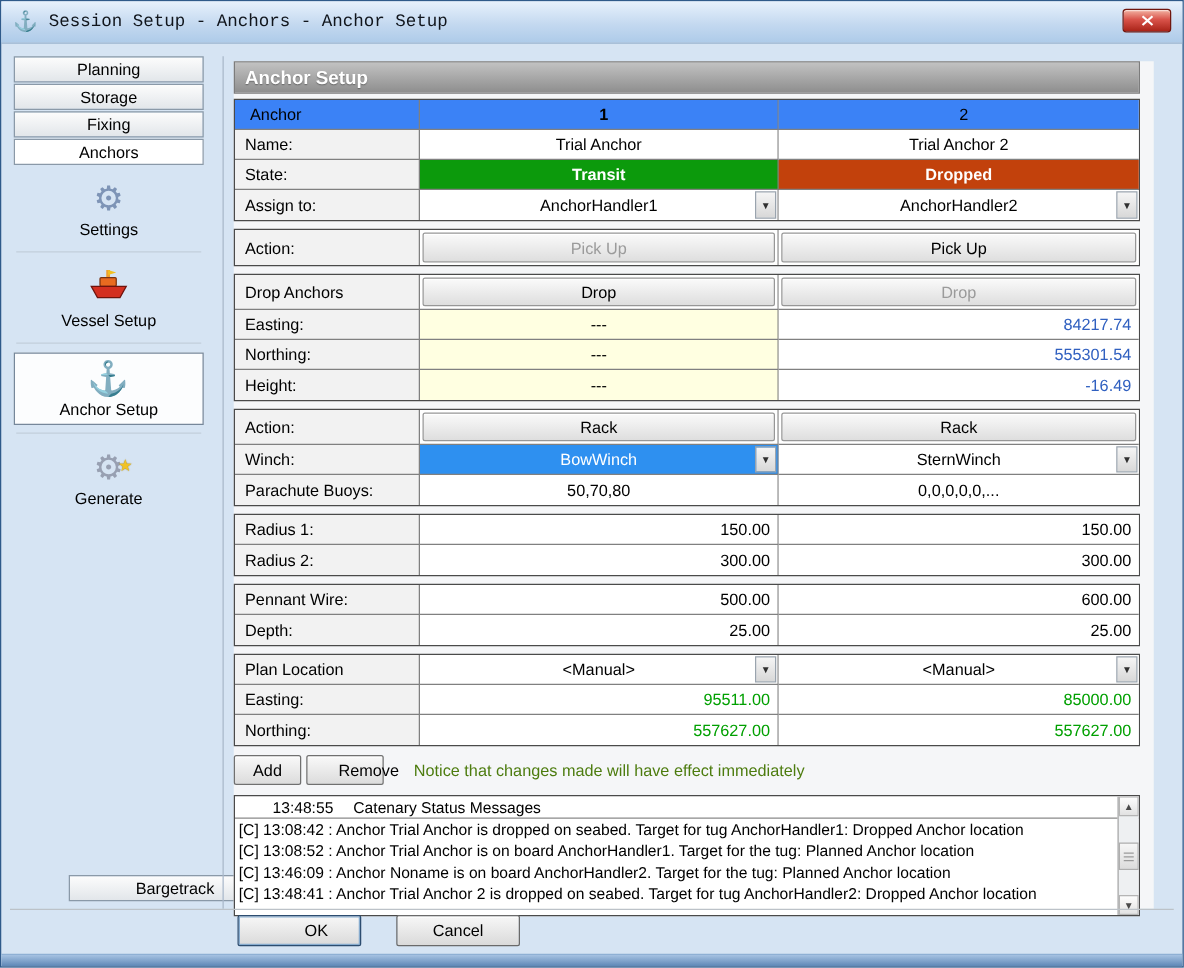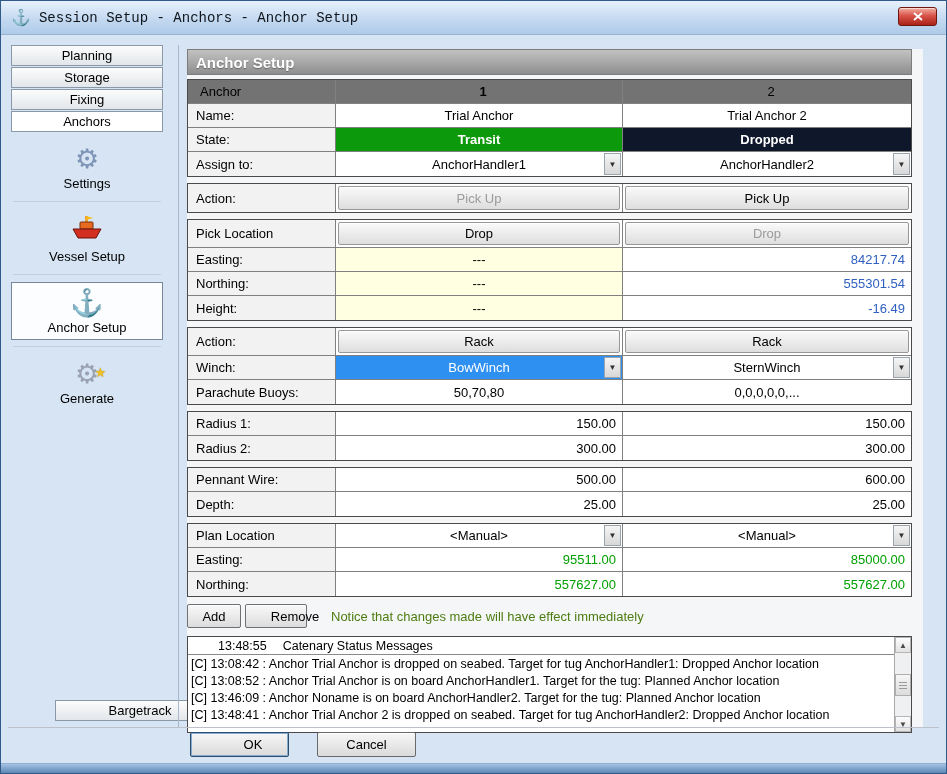--- a/index.html
+++ b/index.html
@@ -54,21 +54,21 @@
 
   .tbl { display:grid; grid-template-columns:148px 287px 288px; width:725px;
          border:1px solid #4a4a4a; background:#fff; margin-top:6px; }
   .tbl.first { margin-top:4px; }
   .cell { height:24px; border-right:1px solid #808080; border-bottom:1px solid #808080;
           display:flex; align-items:center; font-size:13px; position:relative;
           background:#fff; padding:0 4px; color:#000; }
   .cell:nth-child(3n) { border-right:none; }
   .cell.nb { border-bottom:none; }
   .lbl { background:#f2f2f2; padding-left:8px; }
-  .hdr { background:#737373;padding-left:12px; }
+  .hdr { background:#3b82f6;padding-left:12px; }
   .ctr { justify-content:center; }
   .num { justify-content:flex-end; padding-right:6px; }
   .bold { font-weight:bold; }
   .statecell { justify-content:center; color:#fff; font-weight:bold; }
   .h28 { height:28px; }
   .btncell { padding:2px; }
   .cellbtn { flex:1; height:100%; display:flex; align-items:center; justify-content:center;
              border:1px solid #979797; border-radius:2px;
              background:linear-gradient(#fafafa,#dedede); font-size:13px;
              box-shadow:inset 0 1px 0 #fff; }
@@ -180,21 +180,21 @@
       <div class="cell lbl hdr">Anchor</div>
       <div class="cell hdr ctr bold">1</div>
       <div class="cell hdr ctr">2</div>
 
       <div class="cell lbl">Name:</div>
       <div class="cell ctr">Trial Anchor</div>
       <div class="cell ctr">Trial Anchor 2</div>
 
       <div class="cell lbl">State:</div>
       <div class="cell statecell" style="background: rgb(12, 154, 12);">Transit</div>
-      <div class="cell statecell" style="background: #0f172a; text-align: center;">Dropped</div>
+      <div class="cell statecell" style="background: #c2410c; text-align: center;">Dropped</div>
 
       <div class="cell lbl nb">Assign to:</div>
       <div class="cell ctr ddcell nb">
         <span>AnchorHandler1</span>
         <span class="dd-btn">▼</span>
       </div>
       <div class="cell ctr ddcell nb">
         <span>AnchorHandler2</span>
         <span class="dd-btn">▼</span>
       </div>
@@ -204,21 +204,21 @@
       <div class="cell lbl h28 nb">Action:</div>
       <div class="cell btncell h28 nb">
         <div class="cellbtn disabled">Pick Up</div>
       </div>
       <div class="cell btncell h28 nb">
         <div class="cellbtn">Pick Up</div>
       </div>
     </div>
 
     <div class="tbl">
-      <div class="cell lbl h28">Pick Location</div>
+      <div class="cell lbl h28">Drop Anchors</div>
       <div class="cell btncell h28">
         <div class="cellbtn">Drop</div>
       </div>
       <div class="cell btncell h28">
         <div class="cellbtn disabled">Drop</div>
       </div>
 
       <div class="cell lbl">Easting:</div>
       <div class="cell ctr" style="background: rgb(255, 255, 225);">---</div>
       <div class="cell num" style="color: rgb(48, 96, 192);">84217.74</div>

